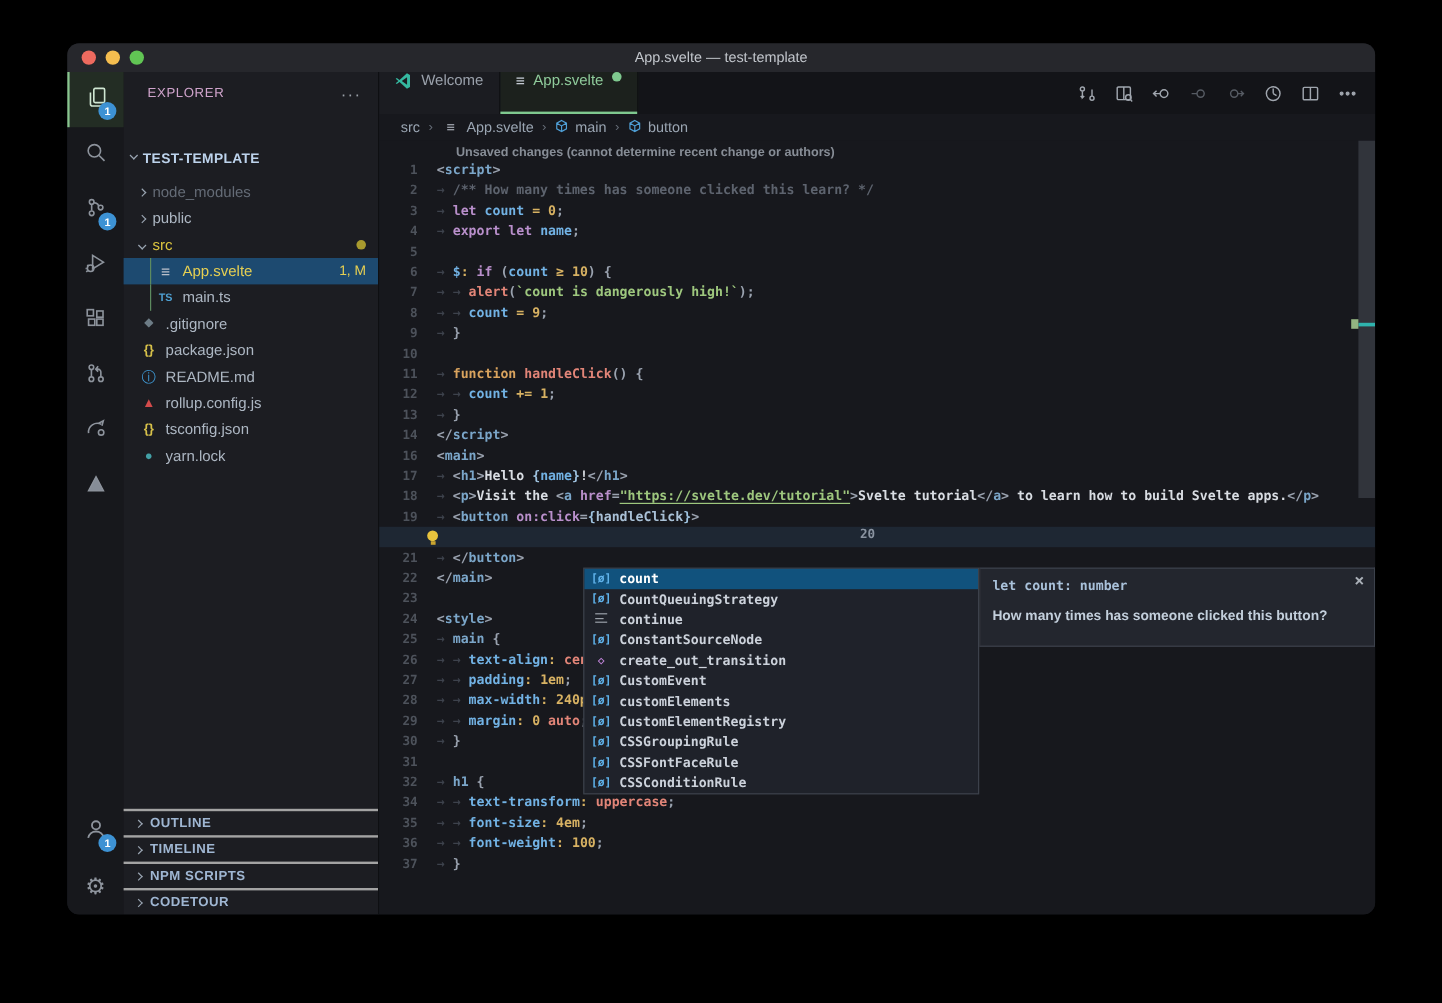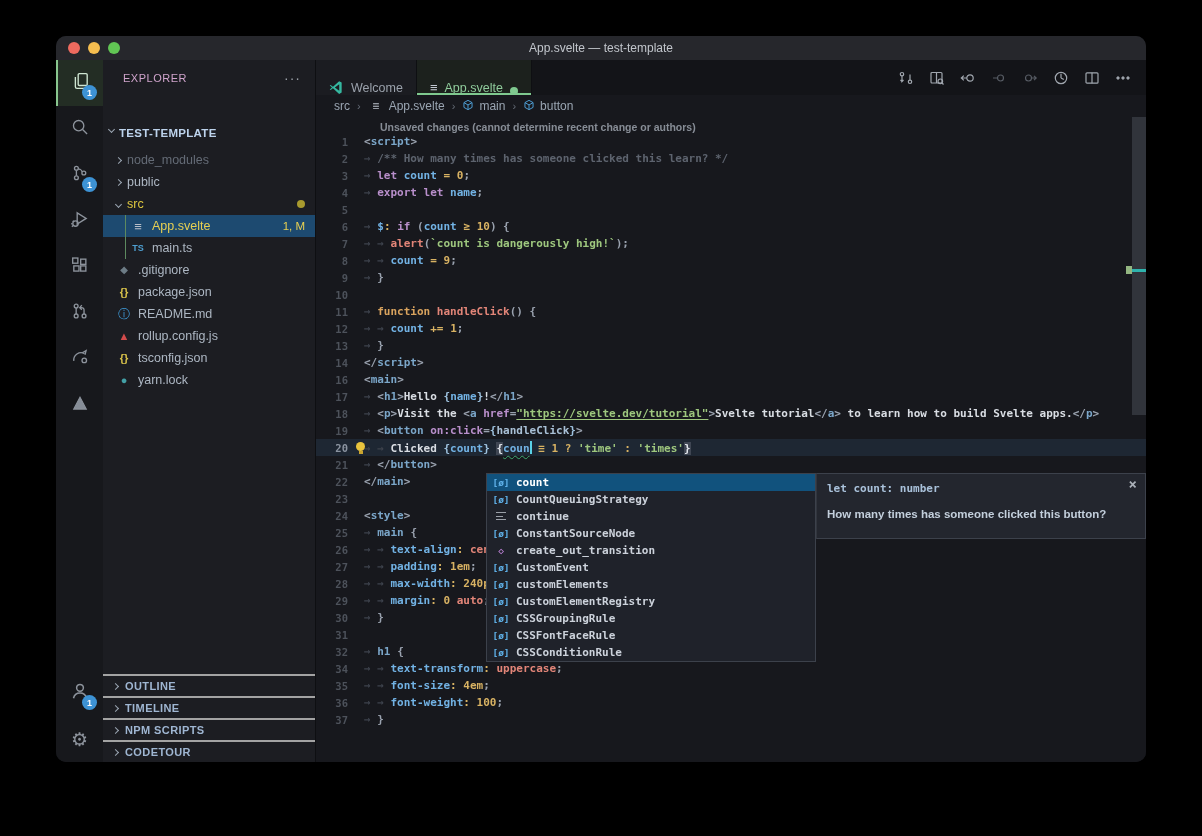--- a/index.html
+++ b/index.html
@@ -59,42 +59,42 @@
   .fi-info { color:#3f9bd8; font-size:12px; }
   .fi-rollup { color:#d34b4b; font-size:11px; }
   .fi-yarn { color:#43a0a6; font-size:11px; }
   .fi-git { color:#6d7c86; font-size:10px; }
   .sections { margin-top:auto; }
   .section { height:22px; border-top:2px solid #a3a3a3; display:flex; align-items:center;
     gap:7px; padding-left:10px; font-size:11px; font-weight:700; color:#9fb6d2; letter-spacing:.4px; }
   
   .editorcol { flex:1; display:flex; flex-direction:column; min-width:0; background:#17181d; }
   .tabbar { flex:0 0 35px; background:#131418; display:flex; align-items:stretch; }
-  .tab { display:flex; align-items:flex-end; gap:7px; padding:0 13px; font-size:12.5px;
+  .tab { display:flex; align-items:flex-start; gap:7px; padding:0 13px; font-size:12.5px;
     color:#9aa1ab; background:#1b1c21; border-right:1px solid #0e0f12; position:relative; }
   .tab.active { background:#1c211d; color:#8fcb9b; }
   .tab.active::after { content:""; position:absolute; left:0; right:0; bottom:0; height:2px; background:#7fc98f; }
   .dirty-dot { width:8px; height:8px; border-radius:50%; background:#7fc98f; }
   .tab-svelte-icon { color:#c3c9d2; font-size:13px; }
   .tab-actions { margin-left:auto; display:flex; align-items:center; gap:9px; padding-right:12px; }
   .ta { width:22px; height:22px; display:flex; align-items:center; justify-content:center; }
   .ta svg { stroke:#a0a6ae; }
   .ta.dim svg { stroke:#565b63; }
   .breadcrumbs { flex:0 0 22px; display:flex; align-items:center; gap:7px; padding-left:18px;
     font-size:12px; color:#9aa5b2; background:#17181d; }
   .crumb { display:flex; align-items:center; gap:5px; }
   .crumb-sep { color:#666d78; font-size:11px; }
   .crumb .fi-svelte { font-size:12px; }
   
   .editor { flex:1; position:relative; overflow:hidden;
     font-family:"DejaVu Sans Mono", monospace; font-size:11px; font-weight:600; }
   .codelens { height:16px; display:flex; align-items:flex-end; padding-left:64px;
     font-family:"Liberation Sans", sans-serif; font-size:10.5px; color:#878d96; }
   .line { height:17px; display:flex; align-items:center; white-space:pre; position:relative; }
-  .line.hl { background:#1e2733; }
+  .line.hl { background:#1e2733;flex-direction:column; }
   .gutter { flex:0 0 48px; text-align:right; color:#4d525b; font-size:10.5px; padding-right:16px; }
   .line.hl .gutter { color:#8a93a0; }
   .bulb { position:absolute; left:40px; top:3px; width:9px; height:9px; border-radius:50%;
     background:#e8c33d; }
   .bulb::after { content:""; position:absolute; left:2.5px; top:9px; width:4px; height:3px; background:#caa42f; }
   .tk-p{color:#9aa2af} .tk-tag{color:#7ba6c9} .tk-kw{color:#b98fcb} .tk-kwo{color:#d9a35e}
   .tk-fn{color:#e28578} .tk-v{color:#72b2e4} .tk-n{color:#d8b263} .tk-o{color:#d8b263}
   .tk-s{color:#9ec77e} .tk-c{color:#5d636e} .tk-t{color:#d9dde3;font-weight:700}
   .tk-a{color:#b98fcb} .tk-pr{color:#72b2e4} .tk-vl{color:#e28578}
   .tk-ws{color:#3d424c} .tk-b{color:#9fc3e0} .tk-id{color:#a9c0d6}

